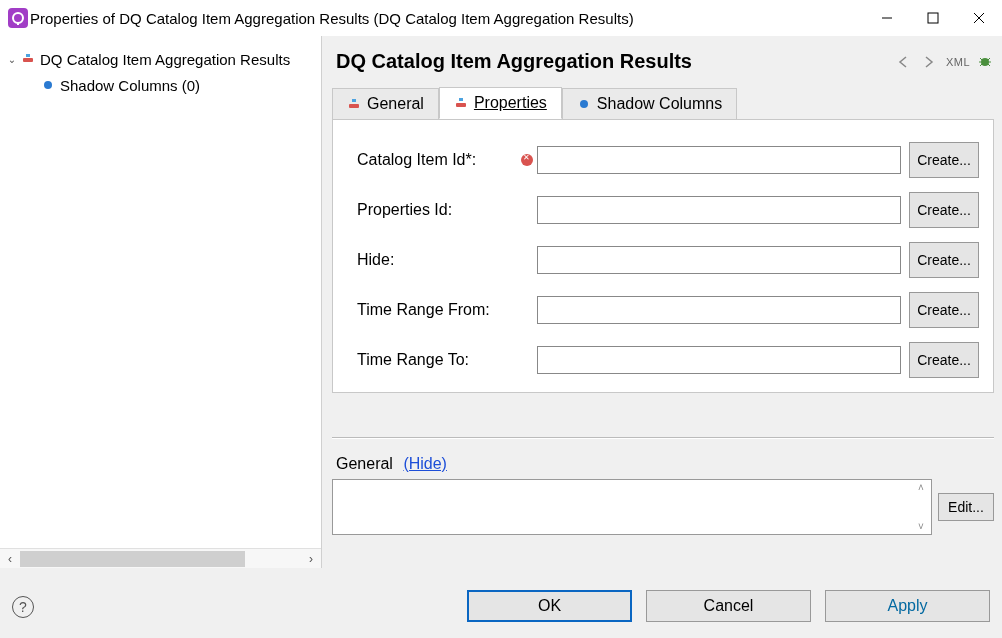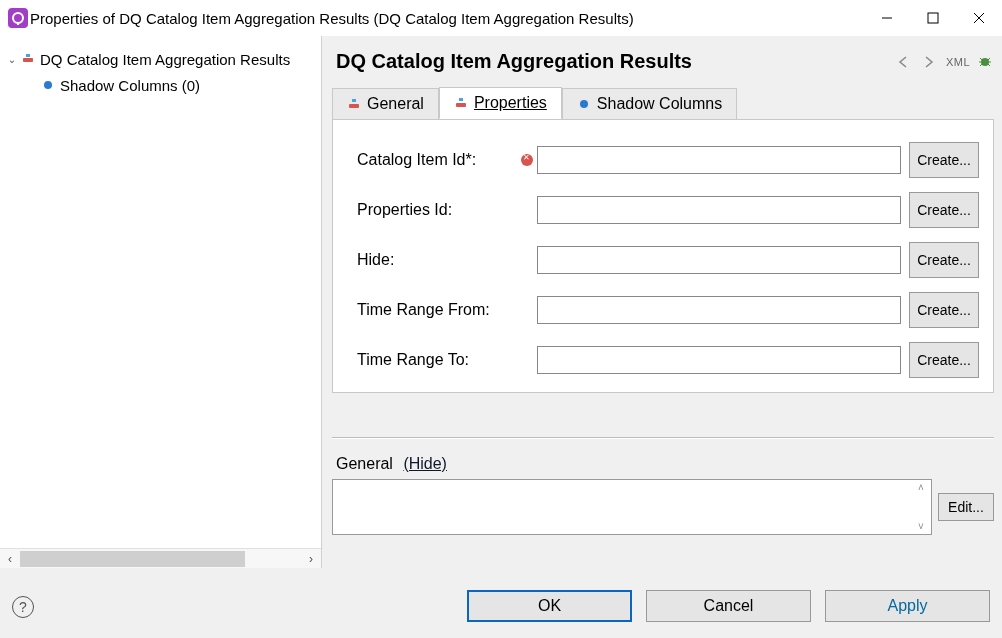--- a/index.html
+++ b/index.html
@@ -52,21 +52,21 @@
   .err-icon { width:20px; display:flex; align-items:center; justify-content:center; }
   .err-dot { width:12px; height:12px; border-radius:50%; background:#d9534f; position:relative;}
   .err-dot::after { content:"✕"; color:#fff; font-size:8px; position:absolute; left:2px; top:-1px;}
   .txt-input { flex:1; height:28px; border:1px solid #888; background:#fff; margin-right:8px; font-size:14px; padding:0 6px;}
   .create-btn { width:70px; height:36px; border:1px solid #999; background:#e5e5e5; font-size:14px; display:flex; align-items:center; justify-content:center;}
 
   .sep { height:2px; border-top:1px solid #bbb; border-bottom:1px solid #fff; margin: 8px 8px 8px 0;}
 
   .comments-area { margin-right:8px; }
   .comments-hdr { font-size:16px; margin:8px 0 6px 4px;}
-  .hide-link { color:#0f172a; text-decoration:underline; margin-left:6px; font-size:16px;}
+  .hide-link { color:#1d4ed8; text-decoration:underline; margin-left:6px; font-size:16px;}
   .comments-row { display:flex; align-items:stretch; }
   .comments-box { flex:1; border:1px solid #999; background:#fff; height:56px; position:relative;}
   .vscroll { width:20px; position:absolute; right:0; top:0; bottom:0; display:flex; flex-direction:column; justify-content:space-between; align-items:center; color:#888; font-size:10px; padding:2px 0;}
   .edit-btn { width:56px; border:1px solid #999; background:#e5e5e5; font-size:14px; display:flex; align-items:center; justify-content:center; margin-left:6px; align-self:center; height:28px;}
 
   
   .button-bar { position:absolute; left:0; right:0; bottom:0; height:70px; background:#f0f0f0; display:flex; align-items:flex-end; justify-content:space-between; padding:0 12px 16px 12px; }
   .help-icon { width:22px; height:22px; border:1.5px solid #555; border-radius:50%; display:flex; align-items:center; justify-content:center; font-size:14px; color:#555; margin-bottom:4px;}
   .dlg-btns { display:flex; gap:14px; }
   .dlg-btn { width:165px; height:32px; border:1px solid #999; background:#e5e5e5; font-size:16px; display:flex; align-items:center; justify-content:center;}

